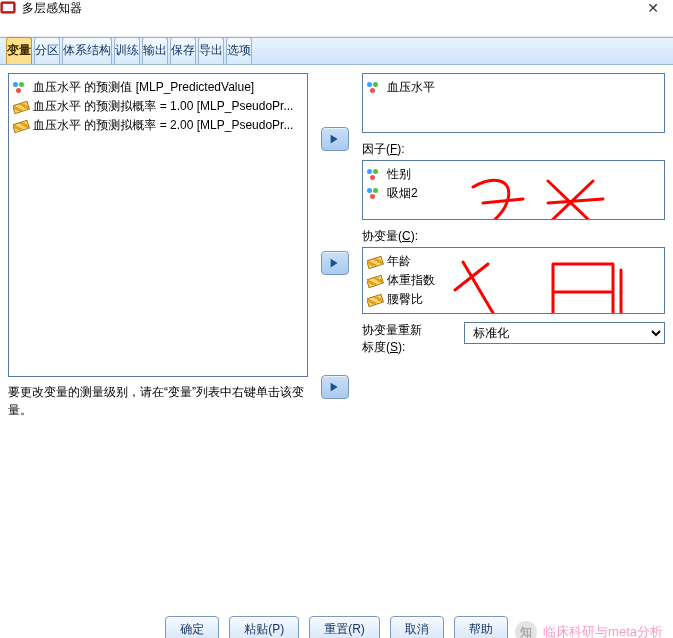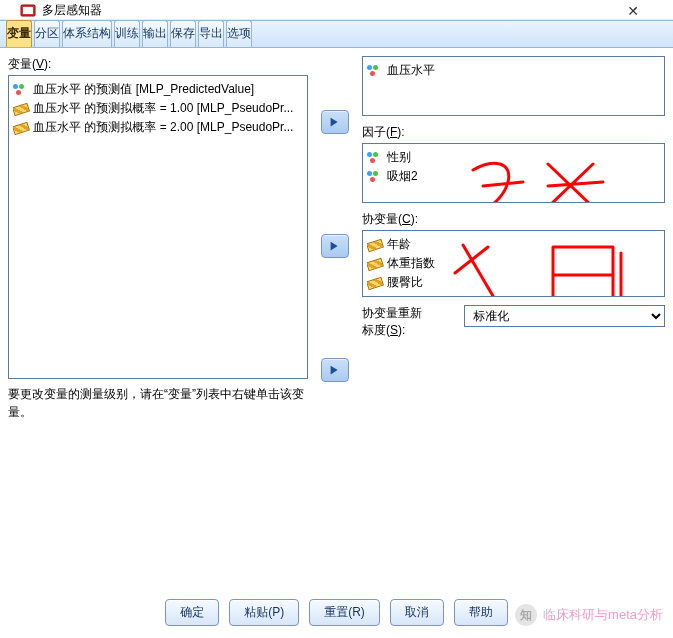--- a/index.html
+++ b/index.html
@@ -1,17 +1,17 @@
 <!DOCTYPE html>
 <html><head>
 <meta charset="utf-8">
 <style>
   * { box-sizing: border-box; font-family: "Microsoft YaHei", "SimSun", Arial, sans-serif; font-size: 12px; }
   body { margin: 0; background: #fff; width: 673px; height: 638px; overflow: hidden; }
-  .titlebar { height: 20px; background: #fff; display: flex; align-items: flex-end; padding: 0 20px; border-bottom: 1px solid #ececec; }
+  .titlebar { height: 37px; background: #fff; display: flex; align-items: flex-start; padding: 0 0; border-bottom: 1px solid #ececec; }
   .titlebar .app-icon { width: 16px; height: 16px; margin-right: 6px; display: inline-block; }
   .titlebar .title { flex: 1; color: #000; }
   .titlebar .close { width: 40px; text-align: center; font-size: 14px; color: #333; cursor: pointer; }
   .tabbar { height: 28px; background: linear-gradient(#eaf3fe,#cfe4fb); border-top: 1px solid #9ab4d4; border-bottom: 1px solid #9ab4d4; display: flex; align-items: flex-end; padding: 0 6px; gap: 2px; }
   .tab { padding: 4px 0 5px; border: 1px solid #9ab4d4; border-bottom: none; background: linear-gradient(#f3f9ff,#d8e9fb); color: #173a66; border-radius: 3px 3px 0 0; cursor: pointer; }
   .tab.active { background: #ffe08a; border-color: #c19a2e; color: #3b2a00; font-weight: bold; }
   .client { position: relative; padding: 8px 8px 0 8px; height: calc(100% - 26px - 28px - 40px); }
   .twocol { display: flex; gap: 12px; height: 100%; }
   .leftcol { width: 300px; display: flex; flex-direction: column; }
   .midcol { width: 30px; display: flex; flex-direction: column; align-items: center; gap: 100px; padding-top: 54px;}
@@ -66,23 +66,20 @@
   <div class="tab">输出</div>
   <div class="tab">保存</div>
   <div class="tab">导出</div>
   <div class="tab">选项</div>
 </div>
 
 <div class="client">
   <div class="twocol">
 
     <div class="leftcol">
-      <div class="grouplabel">
-        <span>变量(</span><span class="ul">V</span><span>):</span>
-      </div>
       <div class="listbox" style="height:304px;flex:none;">
         <div class="listrow">
           <span class="ico-circles">
               <span class="c3"></span>
             </span>
           <span>血压水平 的预测值 [MLP_PredictedValue]</span>
         </div>
         <div class="listrow">
           <span class="ico-ruler"></span>
           <span>血压水平 的预测拟概率 = 1.00 [MLP_PseudoPr...</span>

